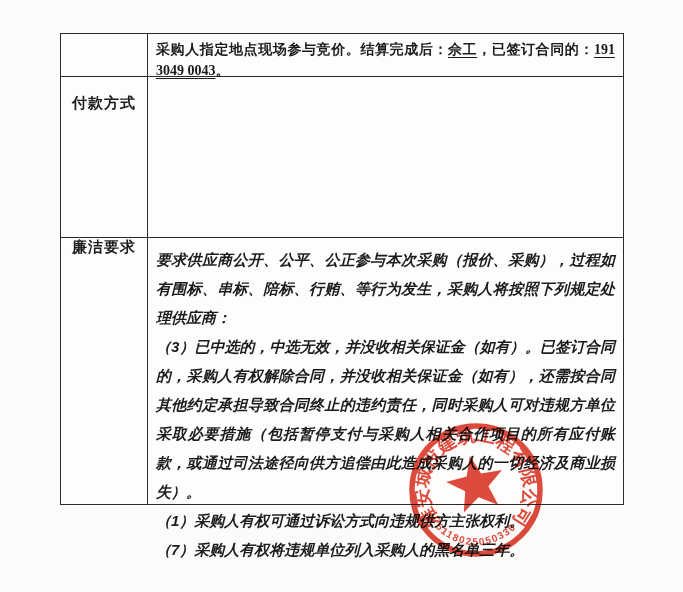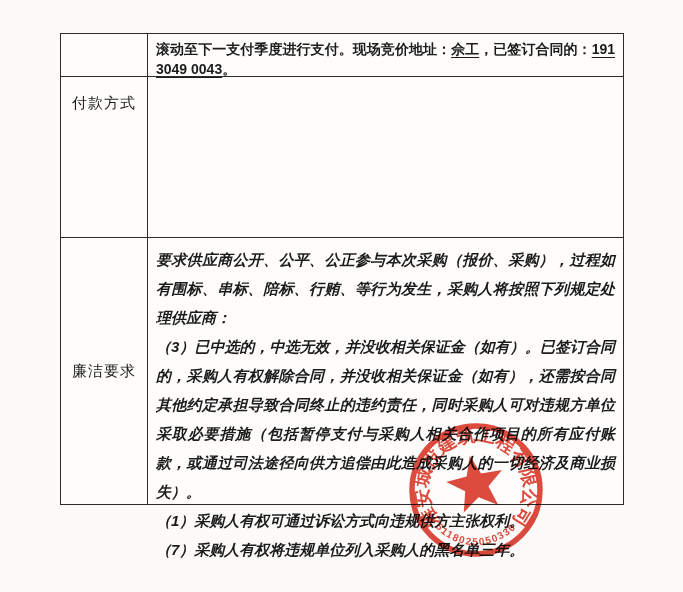--- a/index.html
+++ b/index.html
@@ -13,57 +13,57 @@
   .page{position:absolute;left:0;top:0;width:683px;height:592px;background:#fcfbf9;}
   .doc-table{
     position:absolute;left:60px;top:33px;width:562px;
     border:1.5px solid #2b2b2b;
     background:#fefdfc;
   }
   .row{display:flex;border-bottom:1.5px solid #2b2b2b;}
   .row:last-child{border-bottom:none;}
   .label-cell{
     width:87px;flex:none;border-right:1.5px solid #2b2b2b;
-    font-weight:normal;font-size:15px;letter-spacing:1px;
+    font-weight:bold;font-size:15px;letter-spacing:1px;
     display:flex;justify-content:flex-start;
     padding-left:11px;box-sizing:border-box;
   }
   .row1{height:42px;}
   .row2{height:160px;}
   .row3{height:266px;}
   .row2 .label-cell{align-items:flex-start;padding-top:17px;}
-  .row3 .label-cell{align-items:center;}
+  .row3 .label-cell{}
   .content-cell{
     flex:1;box-sizing:border-box;
     padding:4px 8px 0 8px;
     font-size:14px;line-height:20px;
     text-align:justify;
     font-weight:600;
   }
   .row1 .content-cell{padding-top:5px;}
   .row3 .content-cell{font-size:15px;line-height:29px;padding-top:7px;font-style:italic;}
   .content-cell p{margin:0;}
   .u{text-decoration:underline;text-underline-offset:3px;}
-  .strong{font-weight:bold;}
+  .strong{font-weight:bold;font-family:Liberation Serif, serif;}
   .seal{
     position:absolute;left:386px;top:400px;width:180px;height:180px;
     opacity:0.88;mix-blend-mode:multiply;pointer-events:none;
   }
 </style>
 </head>
 <body>
 
 <div class="page">
 
   <div class="doc-table">
 
     <div class="row row1">
       <div class="label-cell"></div>
       <div class="content-cell">
-        <p><span>滚动至下一支付季度进行支付。现场竞价地址：</span><span class="u strong">佘工</span><span>，已签订合同的：</span><span class="u strong">191 3049 0043</span><span>。</span></p>
+        <p><span>采购人指定地点现场参与竞价。结算完成后：</span><span class="u strong">佘工</span><span>，已签订合同的：</span><span class="u strong">191 3049 0043</span><span>。</span></p>
       </div>
     </div>
 
     <div class="row row2">
       <div class="label-cell">
         <span>付款方式</span>
       </div>
       <div class="content-cell">
       </div>
     </div>

